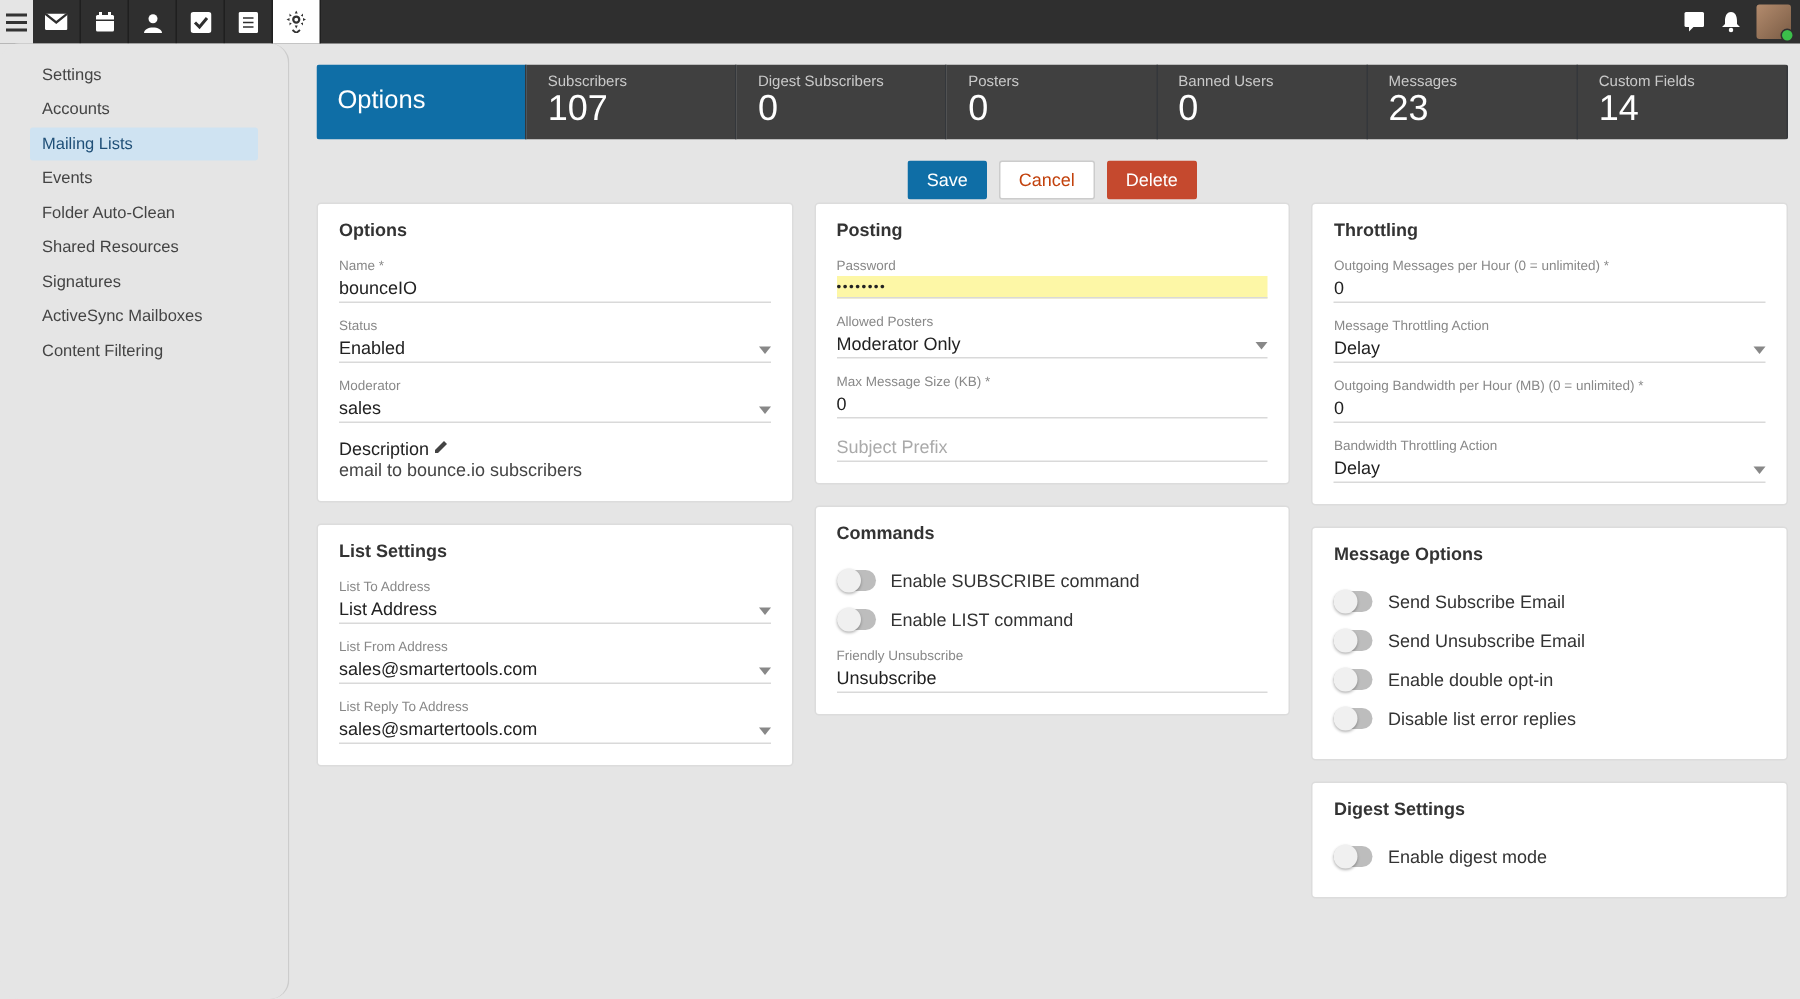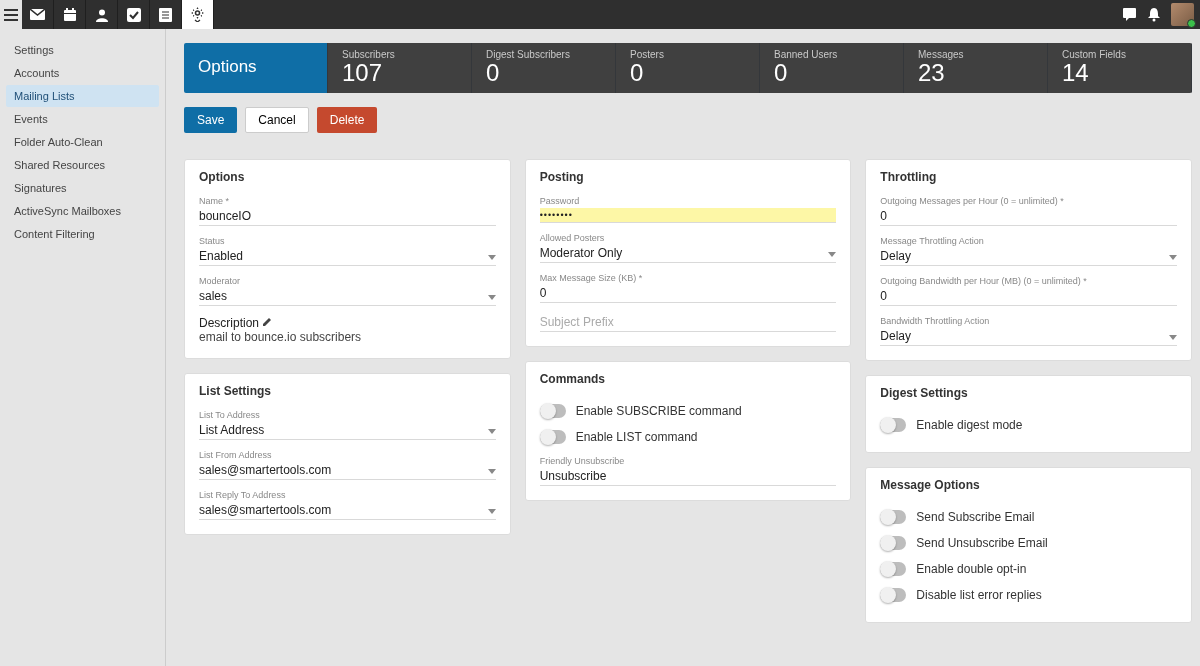--- a/index.html
+++ b/index.html
@@ -68,24 +68,25 @@
   .avatar::after{
     content:"";
     position:absolute;
     right:-2px; bottom:-2px;
     width:7px;height:7px;border-radius:50%;
     background:#3bbf4a;border:1px solid #2f2f2f;
   }
   
   .layout { display: flex; height: calc(100% - 29px); }
   .sidebar {
-    width: 166px;
+    width: 193px;
     background: #e5e5e5;
     border-right: 1px solid #ccc;
-    padding: 10px 6px;
+    padding: 10px 20px;
+    border-radius: 13px;
   }
   .sidebar-item {
     padding: 5px 8px;
     font-size: 11px;
     color: #444;
     border-radius: 2px;
     cursor: pointer;
     margin-bottom: 1px;
   }
   .sidebar-item.selected {
@@ -107,30 +108,30 @@
     flex: 1;
   }
   .stats-cell.title {
     background: #0f6ea6;
     display:flex;align-items:center;
     font-size: 17px; flex:1;
   }
   .stats-cell .lbl { font-size: 10px; color: #c9c9c9; display:block; }
   .stats-cell .val { font-size: 24px; line-height: 1.05; font-weight: 400; }
   
-  .actions { display: flex; gap: 8px; margin-bottom: 26px; }
+  .actions { display: flex; gap: 8px; margin-bottom: 2px; justify-content: center; }
   .btn {
     padding: 5px 12px;
     font-size: 12px;
     border-radius: 2px;
     border: 1px solid transparent;
     cursor: pointer;
   }
   .btn-save { background:#0f6ea6; color:#fff; }
-  .btn-cancel { background:#fff; color:#000000; border-color:#ccc; }
+  .btn-cancel { background:#fff; color:#c2410c; border-color:#ccc; }
   .btn-delete { background:#c5492e; color:#fff; }
   
   .cols { display: flex; gap: 14px; align-items: flex-start; }
   .col { flex: 1; display: flex; flex-direction: column; gap: 14px; }
   .card {
     background: #fff;
     border: 1px solid #dcdcdc;
     border-radius: 3px;
     padding: 10px 14px 14px 14px;
   }
@@ -384,43 +385,43 @@
             <input class="line" value="0" style="">
           </div>
           <div class="field select">
             <label>Bandwidth Throttling Action</label>
             <div class="line">Delay</div>
             <div class="caret"></div>
           </div>
         </div>
 
         <div class="card">
+          <h3>Message Options</h3>
+          <div class="toggle-row">
+            <div class="toggle"></div>
+            <span class="toggle-label">Send Subscribe Email</span>
+          </div>
+          <div class="toggle-row">
+            <div class="toggle"></div>
+            <span class="toggle-label">Send Unsubscribe Email</span>
+          </div>
+          <div class="toggle-row">
+            <div class="toggle"></div>
+            <span class="toggle-label">Enable double opt-in</span>
+          </div>
+          <div class="toggle-row">
+            <div class="toggle"></div>
+            <span class="toggle-label">Disable list error replies</span>
+          </div>
+        </div>
+
+        <div class="card">
           <h3>Digest Settings</h3>
           <div class="toggle-row">
             <div class="toggle"></div>
             <span class="toggle-label">Enable digest mode</span>
-          </div>
-        </div>
-
-        <div class="card">
-          <h3>Message Options</h3>
-          <div class="toggle-row">
-            <div class="toggle"></div>
-            <span class="toggle-label">Send Subscribe Email</span>
-          </div>
-          <div class="toggle-row">
-            <div class="toggle"></div>
-            <span class="toggle-label">Send Unsubscribe Email</span>
-          </div>
-          <div class="toggle-row">
-            <div class="toggle"></div>
-            <span class="toggle-label">Enable double opt-in</span>
-          </div>
-          <div class="toggle-row">
-            <div class="toggle"></div>
-            <span class="toggle-label">Disable list error replies</span>
           </div>
         </div>
       </div>
 
     </div>
   </div>
 </div>
 
 </body></html>

